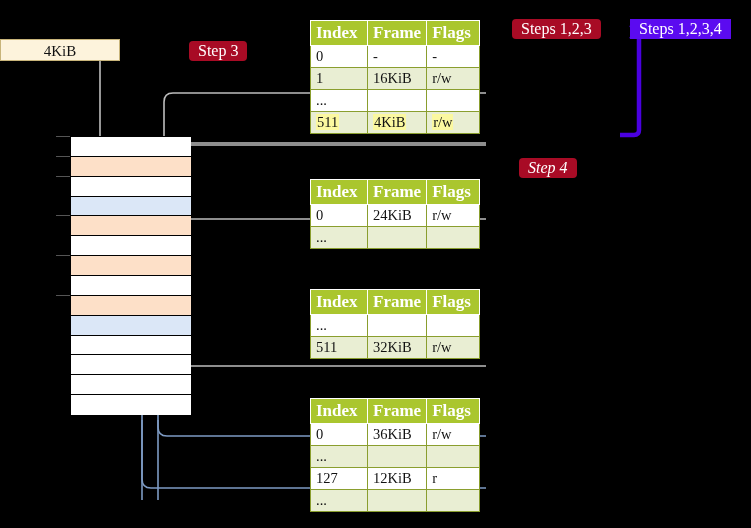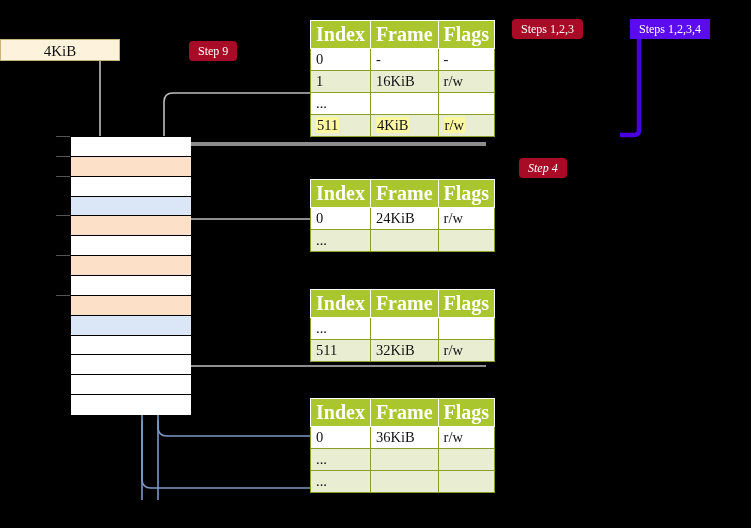--- a/index.html
+++ b/index.html
@@ -11,21 +11,21 @@
   
   #size-box{
     left:0px; top:39px; width:120px; height:22px;
     background:#fdf3dc; border:1px solid #c8b47a;
     color:#111; font-size:15px; text-align:center; line-height:22px;
     box-sizing:border-box;
   }
 
   
   .step-badge{
-    color:#fff; font-size:12px; line-height:18px;
+    color:#fff; font-size:16px; line-height:18px;
     padding:1px 9px; border-radius:4px; white-space:nowrap;
     box-sizing:border-box; text-align:center;
   }
   .step-red{ background:#a80b25; }
   .step-blue{ background:#5b0bf0; border-radius:0; }
 
   #step0{ left:189px; top:41px; }
   #step123{ left:512px; top:19px; }
   #step1234{ left:630px; top:19px; }
   #step4{ left:519px; top:158px;font-style:italic; }
@@ -46,21 +46,21 @@
 
   
   .ptable{
     position:absolute; border-collapse:collapse;
     border:1px solid #8a9e2e; background:#fff;
     font-size:14.5px; color:#111;
   }
   .ptable th{
     background:#aac62e; color:#ffffff; font-weight:bold;
     text-align:left; padding:2px 5px; border:1px solid #ffffff;
-    font-size:20px;
+    font-size:17px;
   }
   .ptable td{
     padding:2px 5px; border:1px solid #8a9e2e; background:#ffffff;
     height:18px; box-sizing:border-box;
   }
   .ptable tr.alt td{ background:#e9eed3; }
   .ptable td.c-idx{ width:57px; }
   .ptable td.c-frm{ width:56px; }
   .ptable td.c-flg{ width:53px; }
   .hl{ background:#fbf8a0; padding:0 1px; }
@@ -108,21 +108,21 @@
   <path d="M158,500 L158,334" fill="none" stroke="#7e9bc4" stroke-width="1.6" marker-end="url(#ah-blue)"></path>
 
   <path d="M486,436 L167,436 Q158,436 158,427 L158,420" fill="none" stroke="#7e9bc4" stroke-width="1.6"></path>
   <path d="M486,488 L151,488 Q142,488 142,479 L142,420" fill="none" stroke="#7e9bc4" stroke-width="1.6"></path>
 
   <path d="M620,135 L634,135 Q639,135 639,130 L639,32" fill="none" stroke="#4a00e0" stroke-width="4.5" marker-end="url(#ah-purple)"></path>
 </svg>
 
 <div class="abs" id="size-box">4KiB</div>
 
-<div class="abs step-badge step-red" id="step0">Step 9</div>
+<div class="abs step-badge step-red" id="step0">Step 3</div>
 <div class="abs step-badge step-red" id="step123">Steps 1,2,3</div>
 <div class="abs step-badge step-blue" id="step1234">Steps 1,2,3,4</div>
 <div class="abs step-badge step-red" id="step4">Step 4</div>
 
 <div class="abs" id="memcol">
     <div class="mrow m-white" style="top: 0px; height: 19.8571px;"></div>
     <div class="mrow m-orange" style="top: 19.8571px; height: 19.8571px;"></div>
     <div class="mrow m-white" style="top: 39.7143px; height: 19.8571px;"></div>
     <div class="mrow m-blue" style="top: 59.5714px; height: 19.8571px;"></div>
     <div class="mrow m-orange" style="top: 79.4286px; height: 19.8571px;"></div>
@@ -222,20 +222,25 @@
       <tr>
         <td class="c-idx">0</td>
         <td class="c-frm">36KiB</td>
         <td class="c-flg">r/w</td>
       </tr>
       <tr class="alt">
         <td class="c-idx">...</td>
         <td class="c-frm">&nbsp;</td>
         <td class="c-flg">&nbsp;</td>
       </tr>
+      <tr>
+        <td class="c-idx">127</td>
+        <td class="c-frm">12KiB</td>
+        <td class="c-flg">r</td>
+      </tr>
       <tr class="alt">
         <td class="c-idx">...</td>
         <td class="c-frm">&nbsp;</td>
         <td class="c-flg">&nbsp;</td>
       </tr>
     </tbody>
   </table>
 
 <div class="tick abs" style="left: 56px; top: 136px;"></div>
 <div class="tick abs" style="left: 56px; top: 155.857px;"></div>

